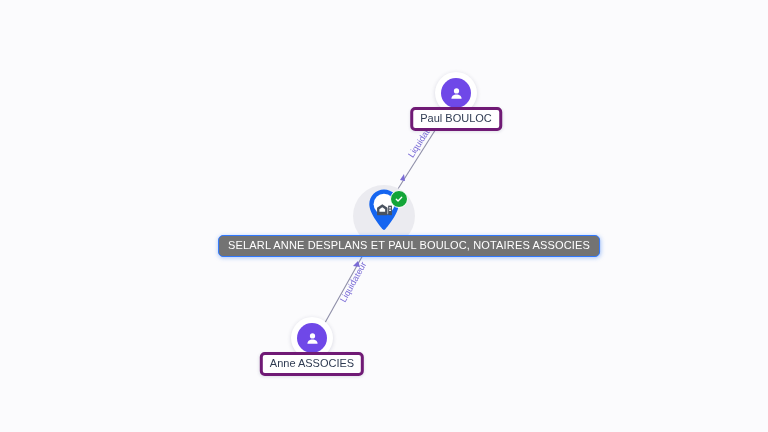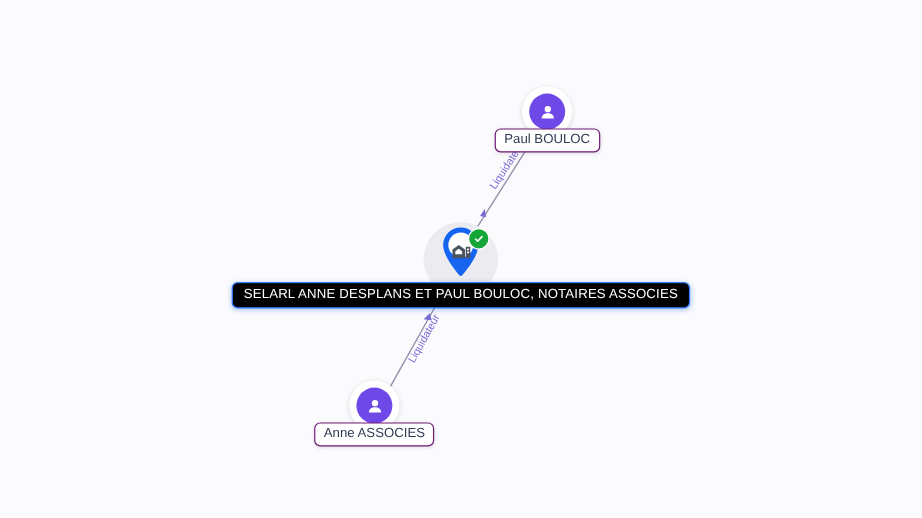--- a/index.html
+++ b/index.html
@@ -57,21 +57,21 @@
     display: flex;
     align-items: center;
     justify-content: center;
   }
   .person-disc svg { display: block; }
 
   .node-label {
     position: absolute;
     transform: translateX(-50%);
     background: #ffffff;
-    border: 1px solid #701a75;
+    border: 3px solid #701a75;
     border-radius: 5px;
     padding: 2px 7px 3px 7px;
     font-size: 11px;
     line-height: 13px;
     color: #2f3b52;
     white-space: nowrap;
     box-shadow: 0 1px 3px rgba(40, 40, 90, 0.12);
   }
 
   
@@ -116,30 +116,31 @@
     background: #13a538;
     border: 1.5px solid #ffffff;
     display: flex;
     align-items: center;
     justify-content: center;
   }
 
   #company-label {
     position: absolute;
     transform: translateX(-50%);
-    background: #000000;
+    background: #737373;
     border: 1px solid #2f78ff;
     border-radius: 5px;
     padding: 3px 9px 4px 9px;
     font-size: 11px;
     line-height: 13px;
     letter-spacing: 0.15px;
     color: #ffffff;
     white-space: nowrap;
     box-shadow: 0 1px 4px rgba(21, 101, 240, 0.35);
+    margin-left: 25px;
   }
 
   
   .edge-label {
     position: absolute;
     font-size: 9px;
     line-height: 10px;
     color: #7a6bd6;
     white-space: nowrap;
     transform-origin: 50% 50%;

